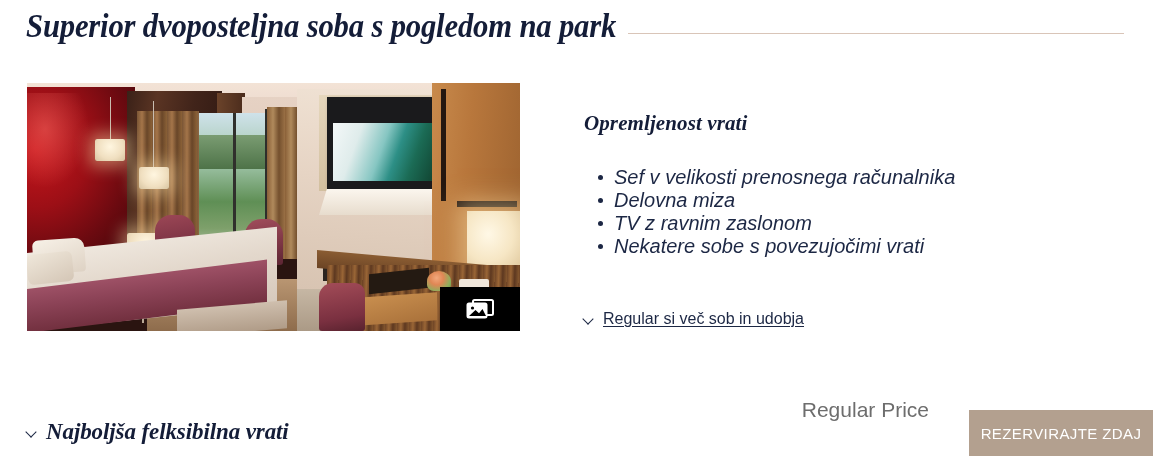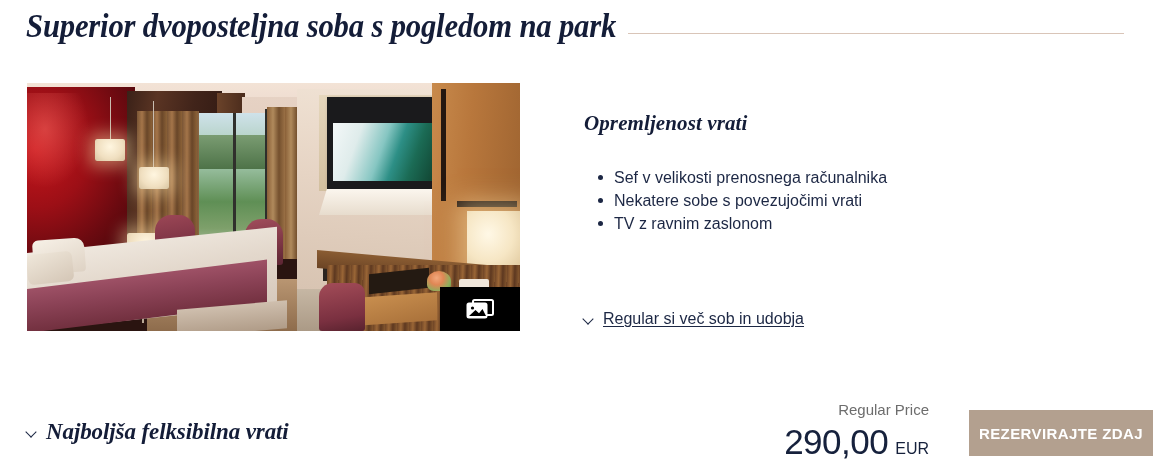--- a/index.html
+++ b/index.html
@@ -305,22 +305,23 @@
     letter-spacing: 0.1px;
   }
   #amenities-list {
     position: absolute;
     left: 584px;
     top: 166px;
     margin: 0;
     padding: 0 0 0 30px;
     list-style: none;
     color: #1c2744;
-    font-size: 16px;
+    font-size: 20px;
     line-height: 23px;
+    font-style: italic;
   }
   #amenities-list li {
     position: relative;
     white-space: nowrap;
   }
   #amenities-list li::before {
     content: "";
     position: absolute;
     left: -16px;
     top: 9px;
@@ -379,21 +380,21 @@
     letter-spacing: -0.1px;
   }
 
   #price-block {
     position: absolute;
     right: 231px;
     top: 400px;
     text-align: right;
   }
   #price-caption {
-    font-size: 15px;
+    font-size: 21px;
     line-height: 20px;
     color: #6d6d6d;
   }
   #price-amount-row {
     display: flex;
     align-items: baseline;
     justify-content: flex-end;
     gap: 7px;
     margin-top: 2px;
   }
@@ -414,21 +415,21 @@
     position: absolute;
     left: 969px;
     top: 410px;
     width: 184px;
     height: 46px;
     border: none;
     background: #b3a08f;
     color: #ffffff;
     font-family: "Liberation Sans", sans-serif;
     font-size: 15px;
-    font-weight: 700;
+    font-weight: 400;
     letter-spacing: 0.4px;
     cursor: pointer;
     display: flex;
     align-items: center;
     justify-content: center;
     padding: 0;
   }
 </style>
 </head>
 <body>
@@ -500,35 +501,32 @@
         <path d="M4 19 L10.5 13 L14 16.2 L17.5 12 L21 19 Z" fill="#000000"></path>
       </svg>
     </span>
   </div>
 </div>
 
 <div id="amenities-heading">Opremljenost vrati</div>
 
 <ul id="amenities-list">
   <li>Sef v velikosti prenosnega računalnika</li>
+  <li>Delovna miza</li>
+  <li>TV z ravnim zaslonom</li>
   <li>Nekatere sobe s povezujočimi vrati</li>
-  <li>TV z ravnim zaslonom</li>
 </ul>
 
 <div id="more-rooms-link" class="expand-link">
   <span class="chev"></span>
   <span id="more-rooms-label">Regular si več sob in udobja</span>
 </div>
 
 <div id="rate-name-row" class="expand-link">
   <span class="chev"></span>
   <span id="rate-name-label">Najboljša felksibilna vrati</span>
 </div>
 
 <div id="price-block">
   <div id="price-caption">Regular Price</div>
-  <div id="price-amount-row">
-    <span id="price-amount">290,00</span>
-    <span id="price-currency">EUR</span>
-  </div>
 </div>
 
 <button id="book-button">REZERVIRAJTE ZDAJ</button>
 
 </body></html>

